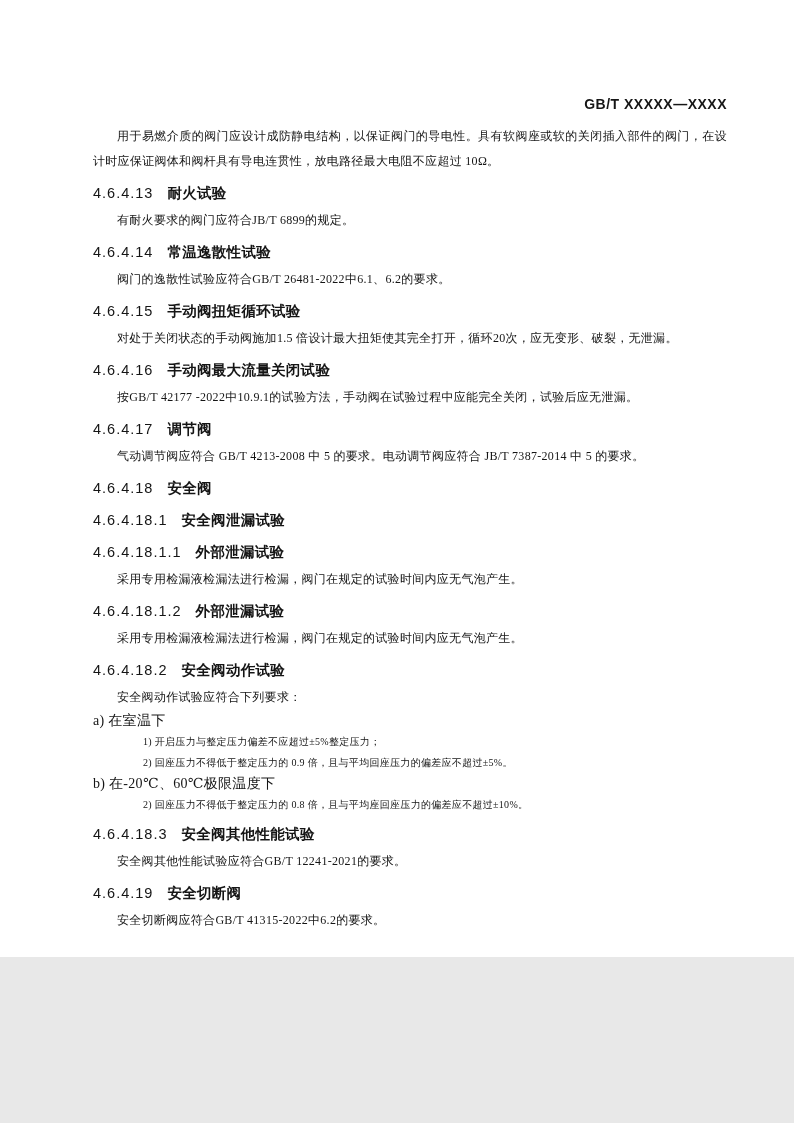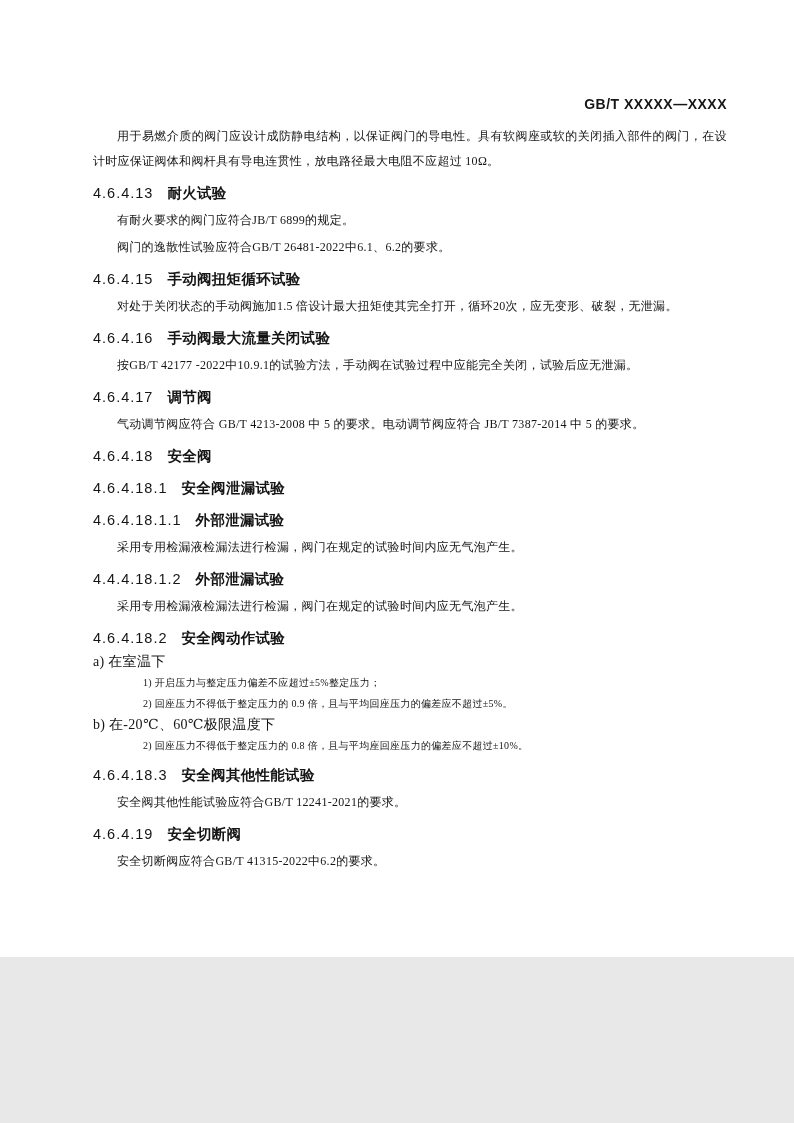--- a/index.html
+++ b/index.html
@@ -80,20 +80,24 @@
     <div class="doc-header">GB/T XXXXX—XXXX</div>
 
     <p class="para" style="margin-top:0;">用于易燃介质的阀门应设计成防静电结构，以保证阀门的导电性。具有软阀座或软的关闭插入部件的阀门，在设计时应保证阀体和阀杆具有导电连贯性，放电路径最大电阻不应超过 10Ω。</p>
 
     <h4 class="heading">
       <span class="hnum">4.6.4.13</span>
       <span class="htitle">耐火试验</span>
     </h4>
     <p class="para">有耐火要求的阀门应符合JB/T 6899的规定。</p>
 
+    <h4 class="heading">
+      <span class="hnum">4.6.4.14</span>
+      <span class="htitle">常温逸散性试验</span>
+    </h4>
     <p class="para">阀门的逸散性试验应符合GB/T 26481-2022中6.1、6.2的要求。</p>
 
     <h4 class="heading">
       <span class="hnum">4.6.4.15</span>
       <span class="htitle">手动阀扭矩循环试验</span>
     </h4>
     <p class="para">对处于关闭状态的手动阀施加1.5 倍设计最大扭矩使其完全打开，循环20次，应无变形、破裂，无泄漏。</p>
 
     <h4 class="heading">
       <span class="hnum">4.6.4.16</span>
@@ -117,29 +121,30 @@
       <span class="htitle">安全阀泄漏试验</span>
     </h4>
 
     <h4 class="heading">
       <span class="hnum">4.6.4.18.1.1</span>
       <span class="htitle">外部泄漏试验</span>
     </h4>
     <p class="para">采用专用检漏液检漏法进行检漏，阀门在规定的试验时间内应无气泡产生。</p>
 
     <h4 class="heading">
-      <span class="hnum">4.4.4.18.1.2</span>
+      <span class="hnum">4.6.4.18.1.2</span>
       <span class="htitle">外部泄漏试验</span>
     </h4>
     <p class="para">采用专用检漏液检漏法进行检漏，阀门在规定的试验时间内应无气泡产生。</p>
 
     <h4 class="heading">
       <span class="hnum">4.6.4.18.2</span>
       <span class="htitle">安全阀动作试验</span>
     </h4>
+    <p class="para">安全阀动作试验应符合下列要求：</p>
     <p class="li-a">a) 在室温下</p>
     <p class="li-1">1) 开启压力与整定压力偏差不应超过±5%整定压力；</p>
     <p class="li-1">2) 回座压力不得低于整定压力的 0.9 倍，且与平均回座压力的偏差应不超过±5%。</p>
     <p class="li-a">b) 在-20℃、60℃极限温度下</p>
     <p class="li-1">2) 回座压力不得低于整定压力的 0.8 倍，且与平均座回座压力的偏差应不超过±10%。</p>
 
     <h4 class="heading">
       <span class="hnum">4.6.4.18.3</span>
       <span class="htitle">安全阀其他性能试验</span>
     </h4>

